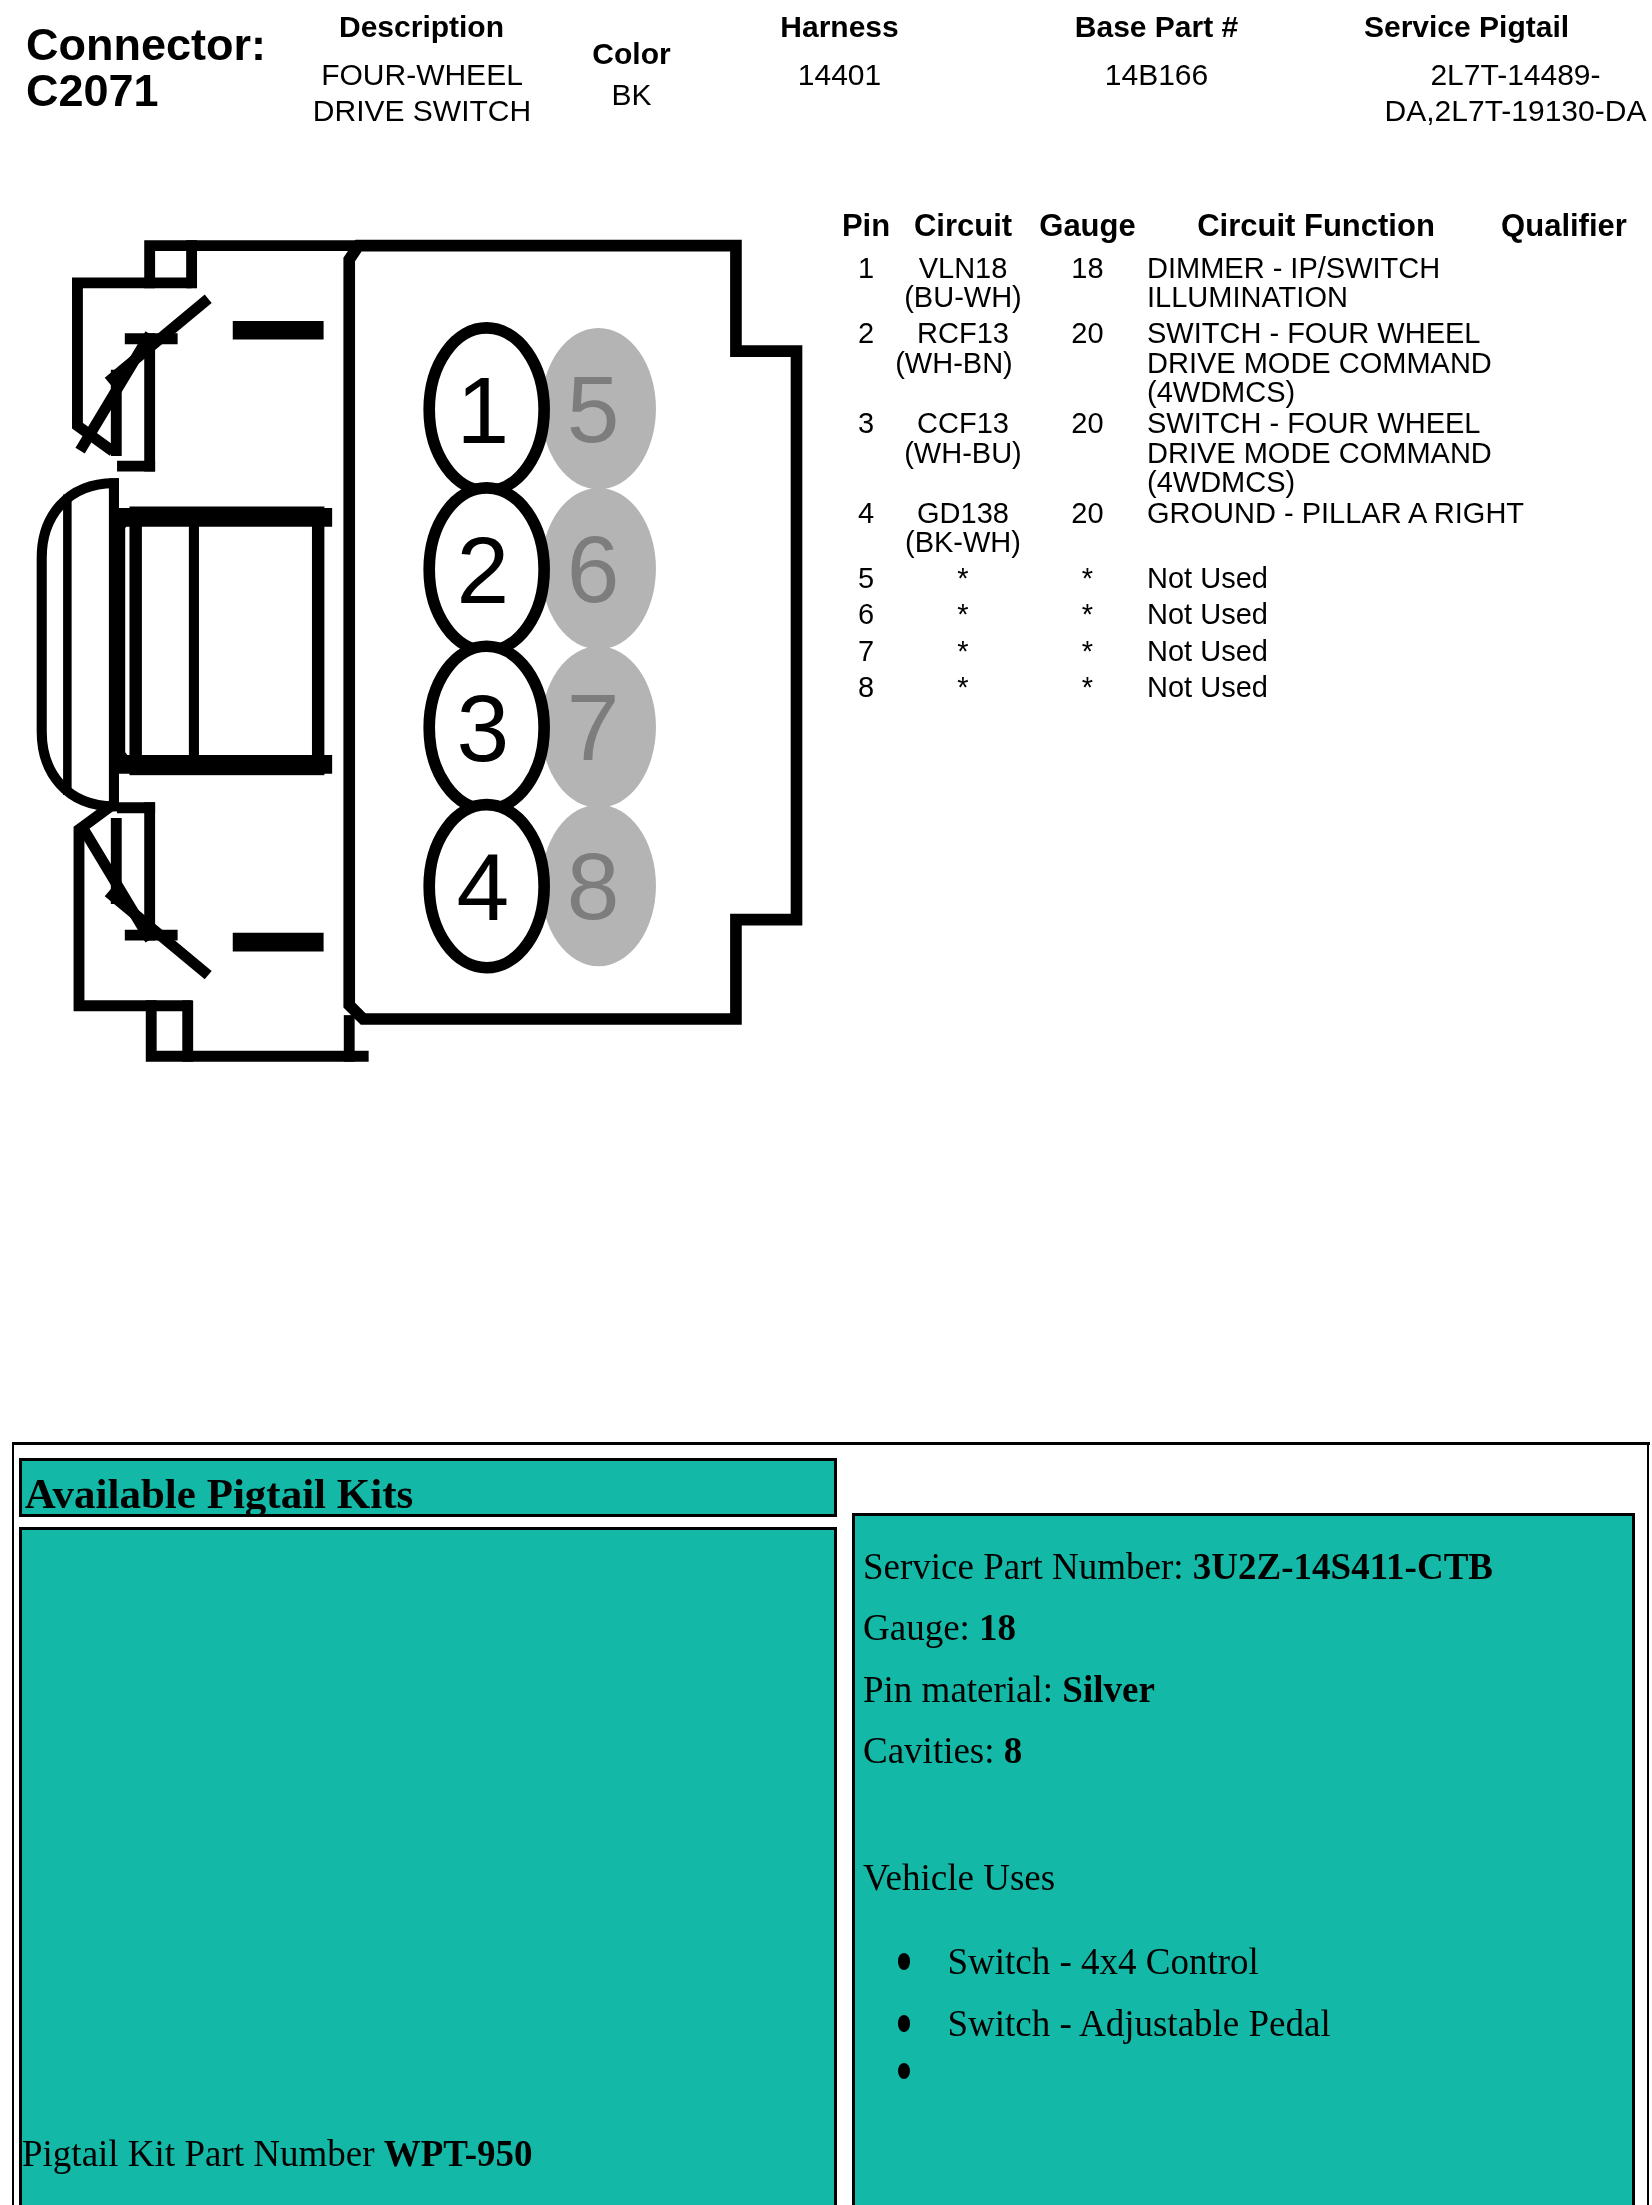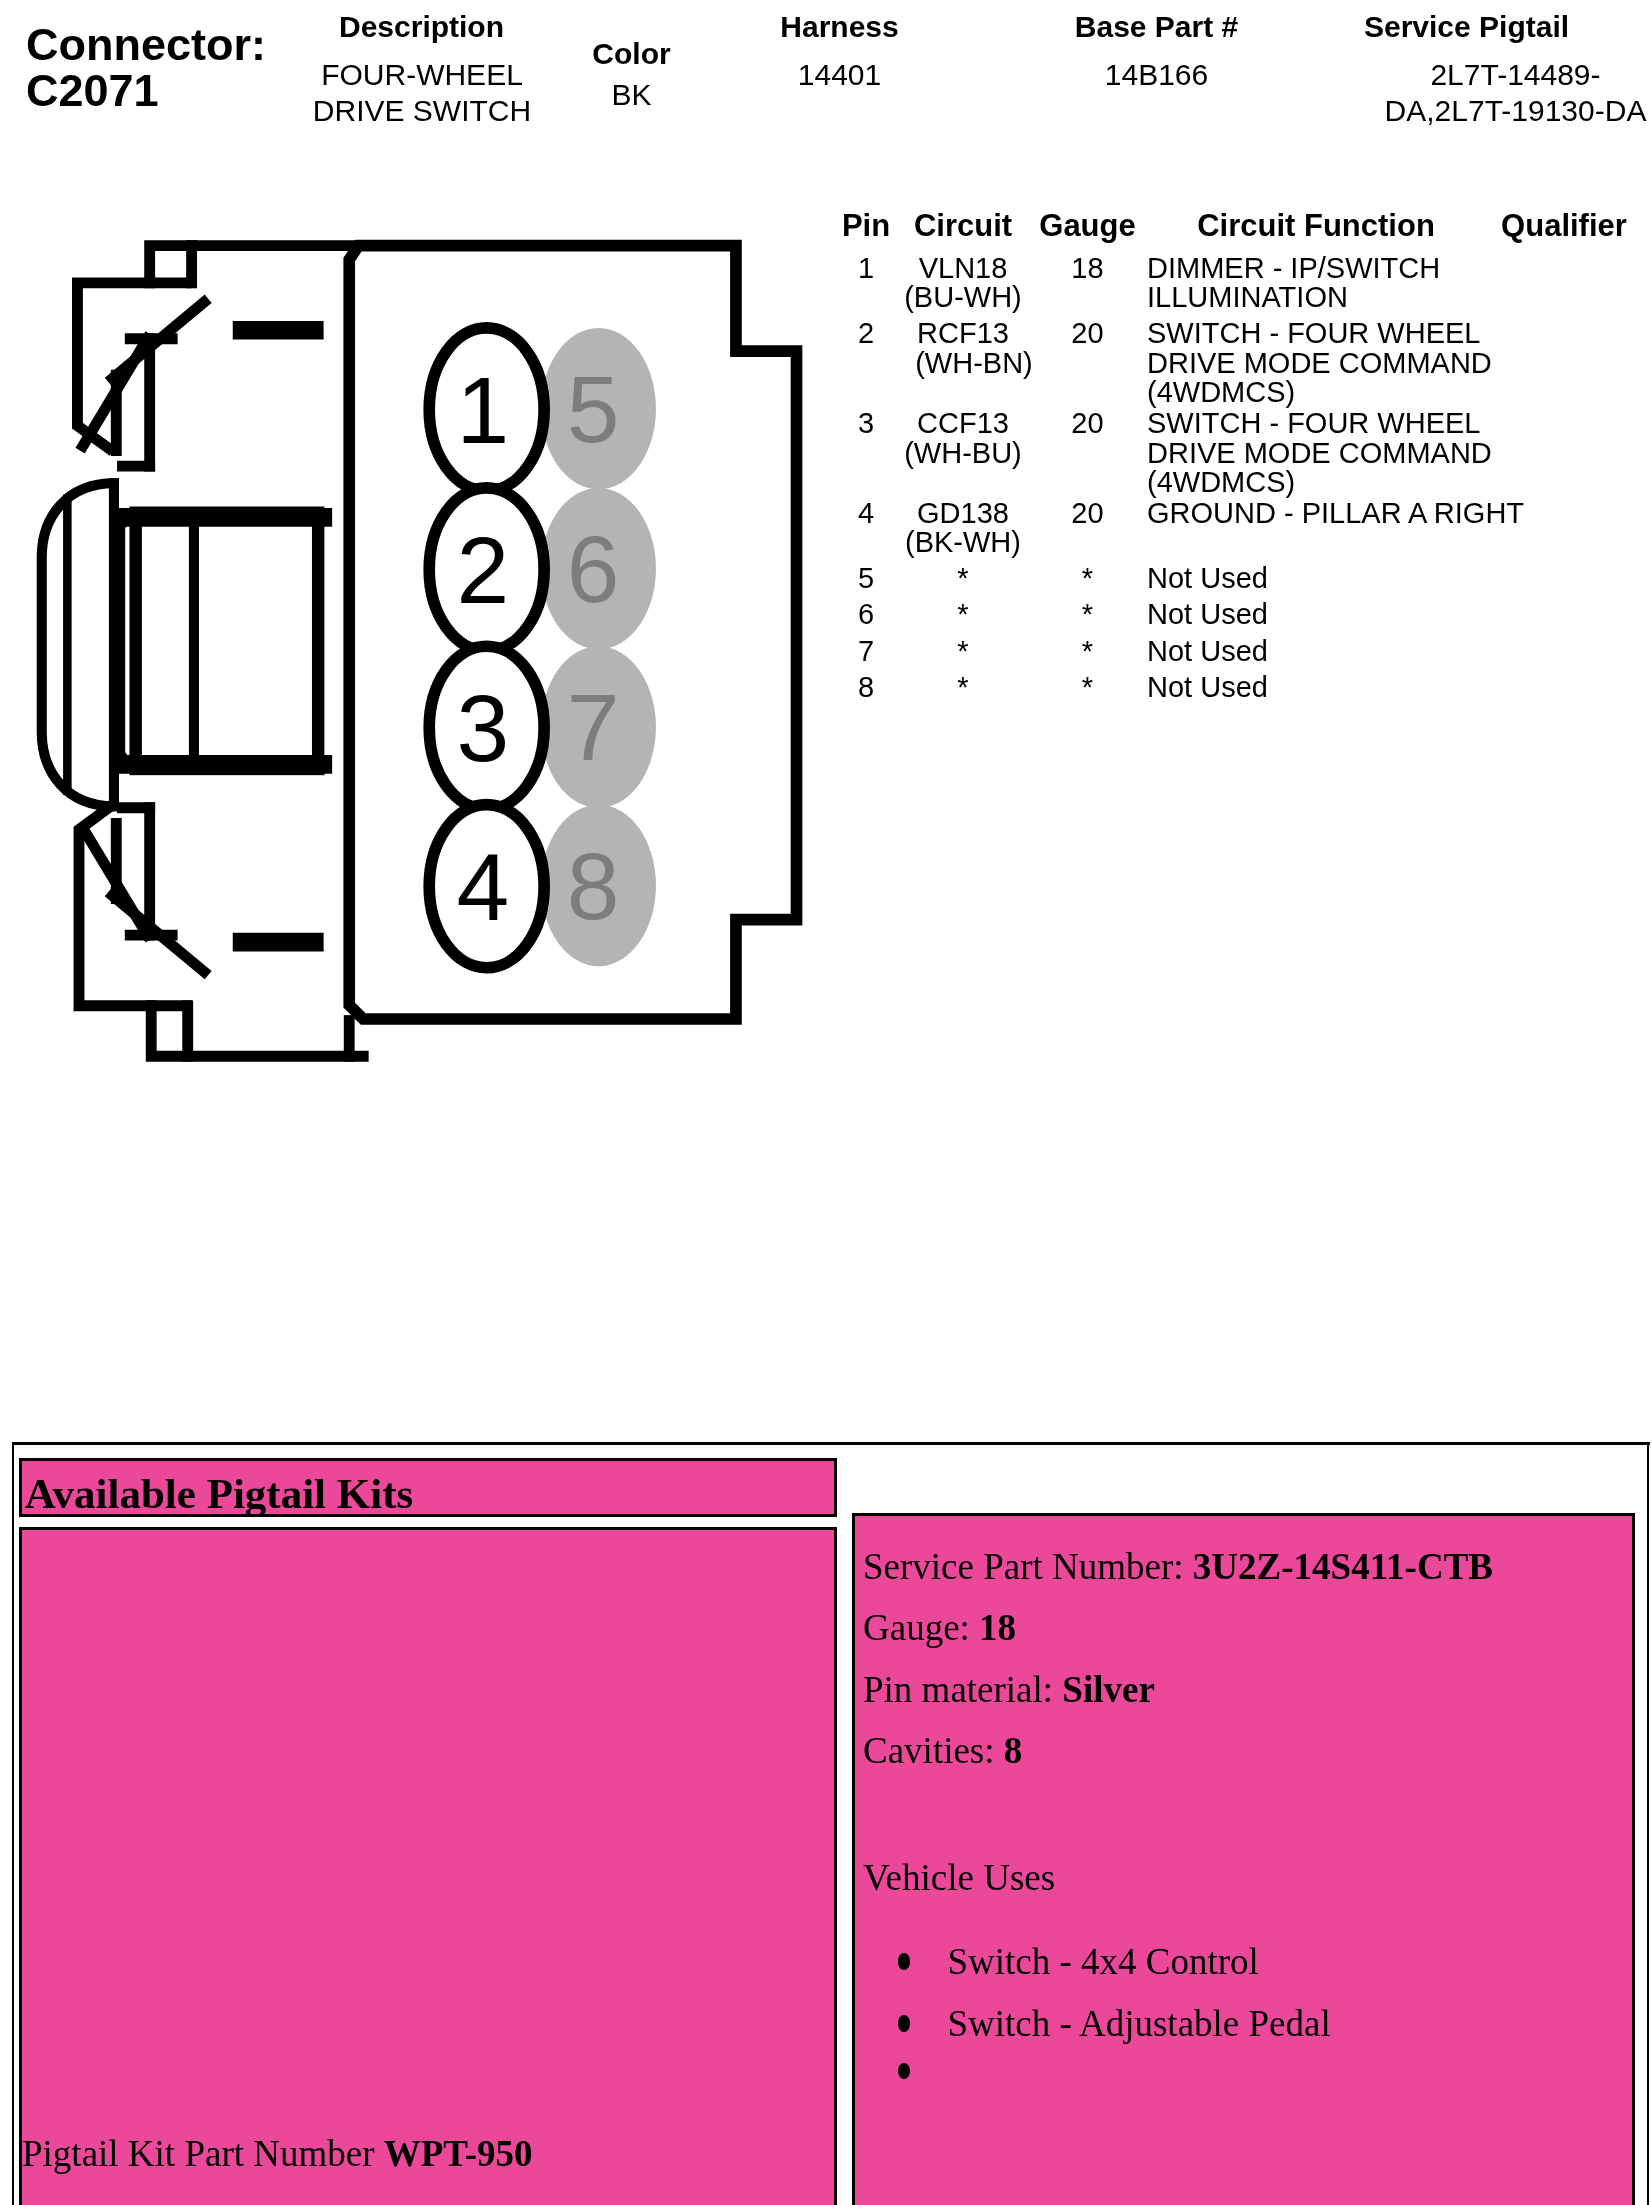--- a/index.html
+++ b/index.html
@@ -9,21 +9,21 @@
   .sans{font-family:Liberation Sans, sans-serif;}
   .serif{font-family:"Liberation Serif","DejaVu Serif",serif;}
   .c{text-align:center;}
   .b{font-weight:bold;}
   .t58{font-size:45px;line-height:46px;font-weight:bold;}
   .t39{font-size:30px;line-height:36px;}
   .t40{font-size:31px;line-height:31px;font-weight:bold;}
   .t37{font-size:29px;line-height:29.5px;}
   .t56{font-size:43px;line-height:47px;font-weight:bold;}
   .t48{font-size:37px;line-height:43px;}
-  .cellbox{border:3.9px solid #000;background:#ec4899;}
+  .cellbox{border:3.9px solid #000;background:#14b8a6;}
   .hline{background:#000;height:3.1px;}
   .vline{background:#000;width:2.3px;}
   .bullet-row{display:flex;align-items:center;}
   .bullet-dot{width:12.4px;height:16.3px;border-radius:50%;background:#000;margin-right:37px;flex:0 0 auto;}
 </style>
 </head>
 <body>
 
 <div id="page">
 
@@ -127,21 +127,21 @@
 
   <div class="abs t37 c" style="left:839px;top:254px;width:54px;">1</div>
   <div class="abs t37 c" style="left:893px;top:254px;width:140px;">VLN18</div>
   <div class="abs t37 c" style="left:893px;top:283px;width:140px;">(BU-WH)</div>
   <div class="abs t37 c" style="left:1037px;top:254px;width:101px;">18</div>
   <div class="abs t37" style="left:1147px;top:254px;width:419px;">DIMMER - IP/SWITCH</div>
   <div class="abs t37" style="left:1147px;top:283px;width:419px;">ILLUMINATION</div>
 
   <div class="abs t37 c" style="left:839px;top:319px;width:54px;">2</div>
   <div class="abs t37 c" style="left:893px;top:319px;width:140px;">RCF13</div>
-  <div class="abs t37 c" style="left:904px;top:349px;width:140px;">(WH-BN)</div>
+  <div class="abs t37 c" style="left:884px;top:349px;width:140px;">(WH-BN)</div>
   <div class="abs t37 c" style="left:1037px;top:319px;width:101px;">20</div>
   <div class="abs t37" style="left:1147px;top:319px;width:419px;">SWITCH - FOUR WHEEL</div>
   <div class="abs t37" style="left:1147px;top:349px;width:419px;">DRIVE MODE COMMAND</div>
   <div class="abs t37" style="left:1147px;top:378px;width:419px;">(4WDMCS)</div>
 
   <div class="abs t37 c" style="left:839px;top:409px;width:54px;">3</div>
   <div class="abs t37 c" style="left:893px;top:409px;width:140px;">CCF13</div>
   <div class="abs t37 c" style="left:893px;top:439px;width:140px;">(WH-BU)</div>
   <div class="abs t37 c" style="left:1037px;top:409px;width:101px;">20</div>
   <div class="abs t37" style="left:1147px;top:409px;width:419px;">SWITCH - FOUR WHEEL</div>

